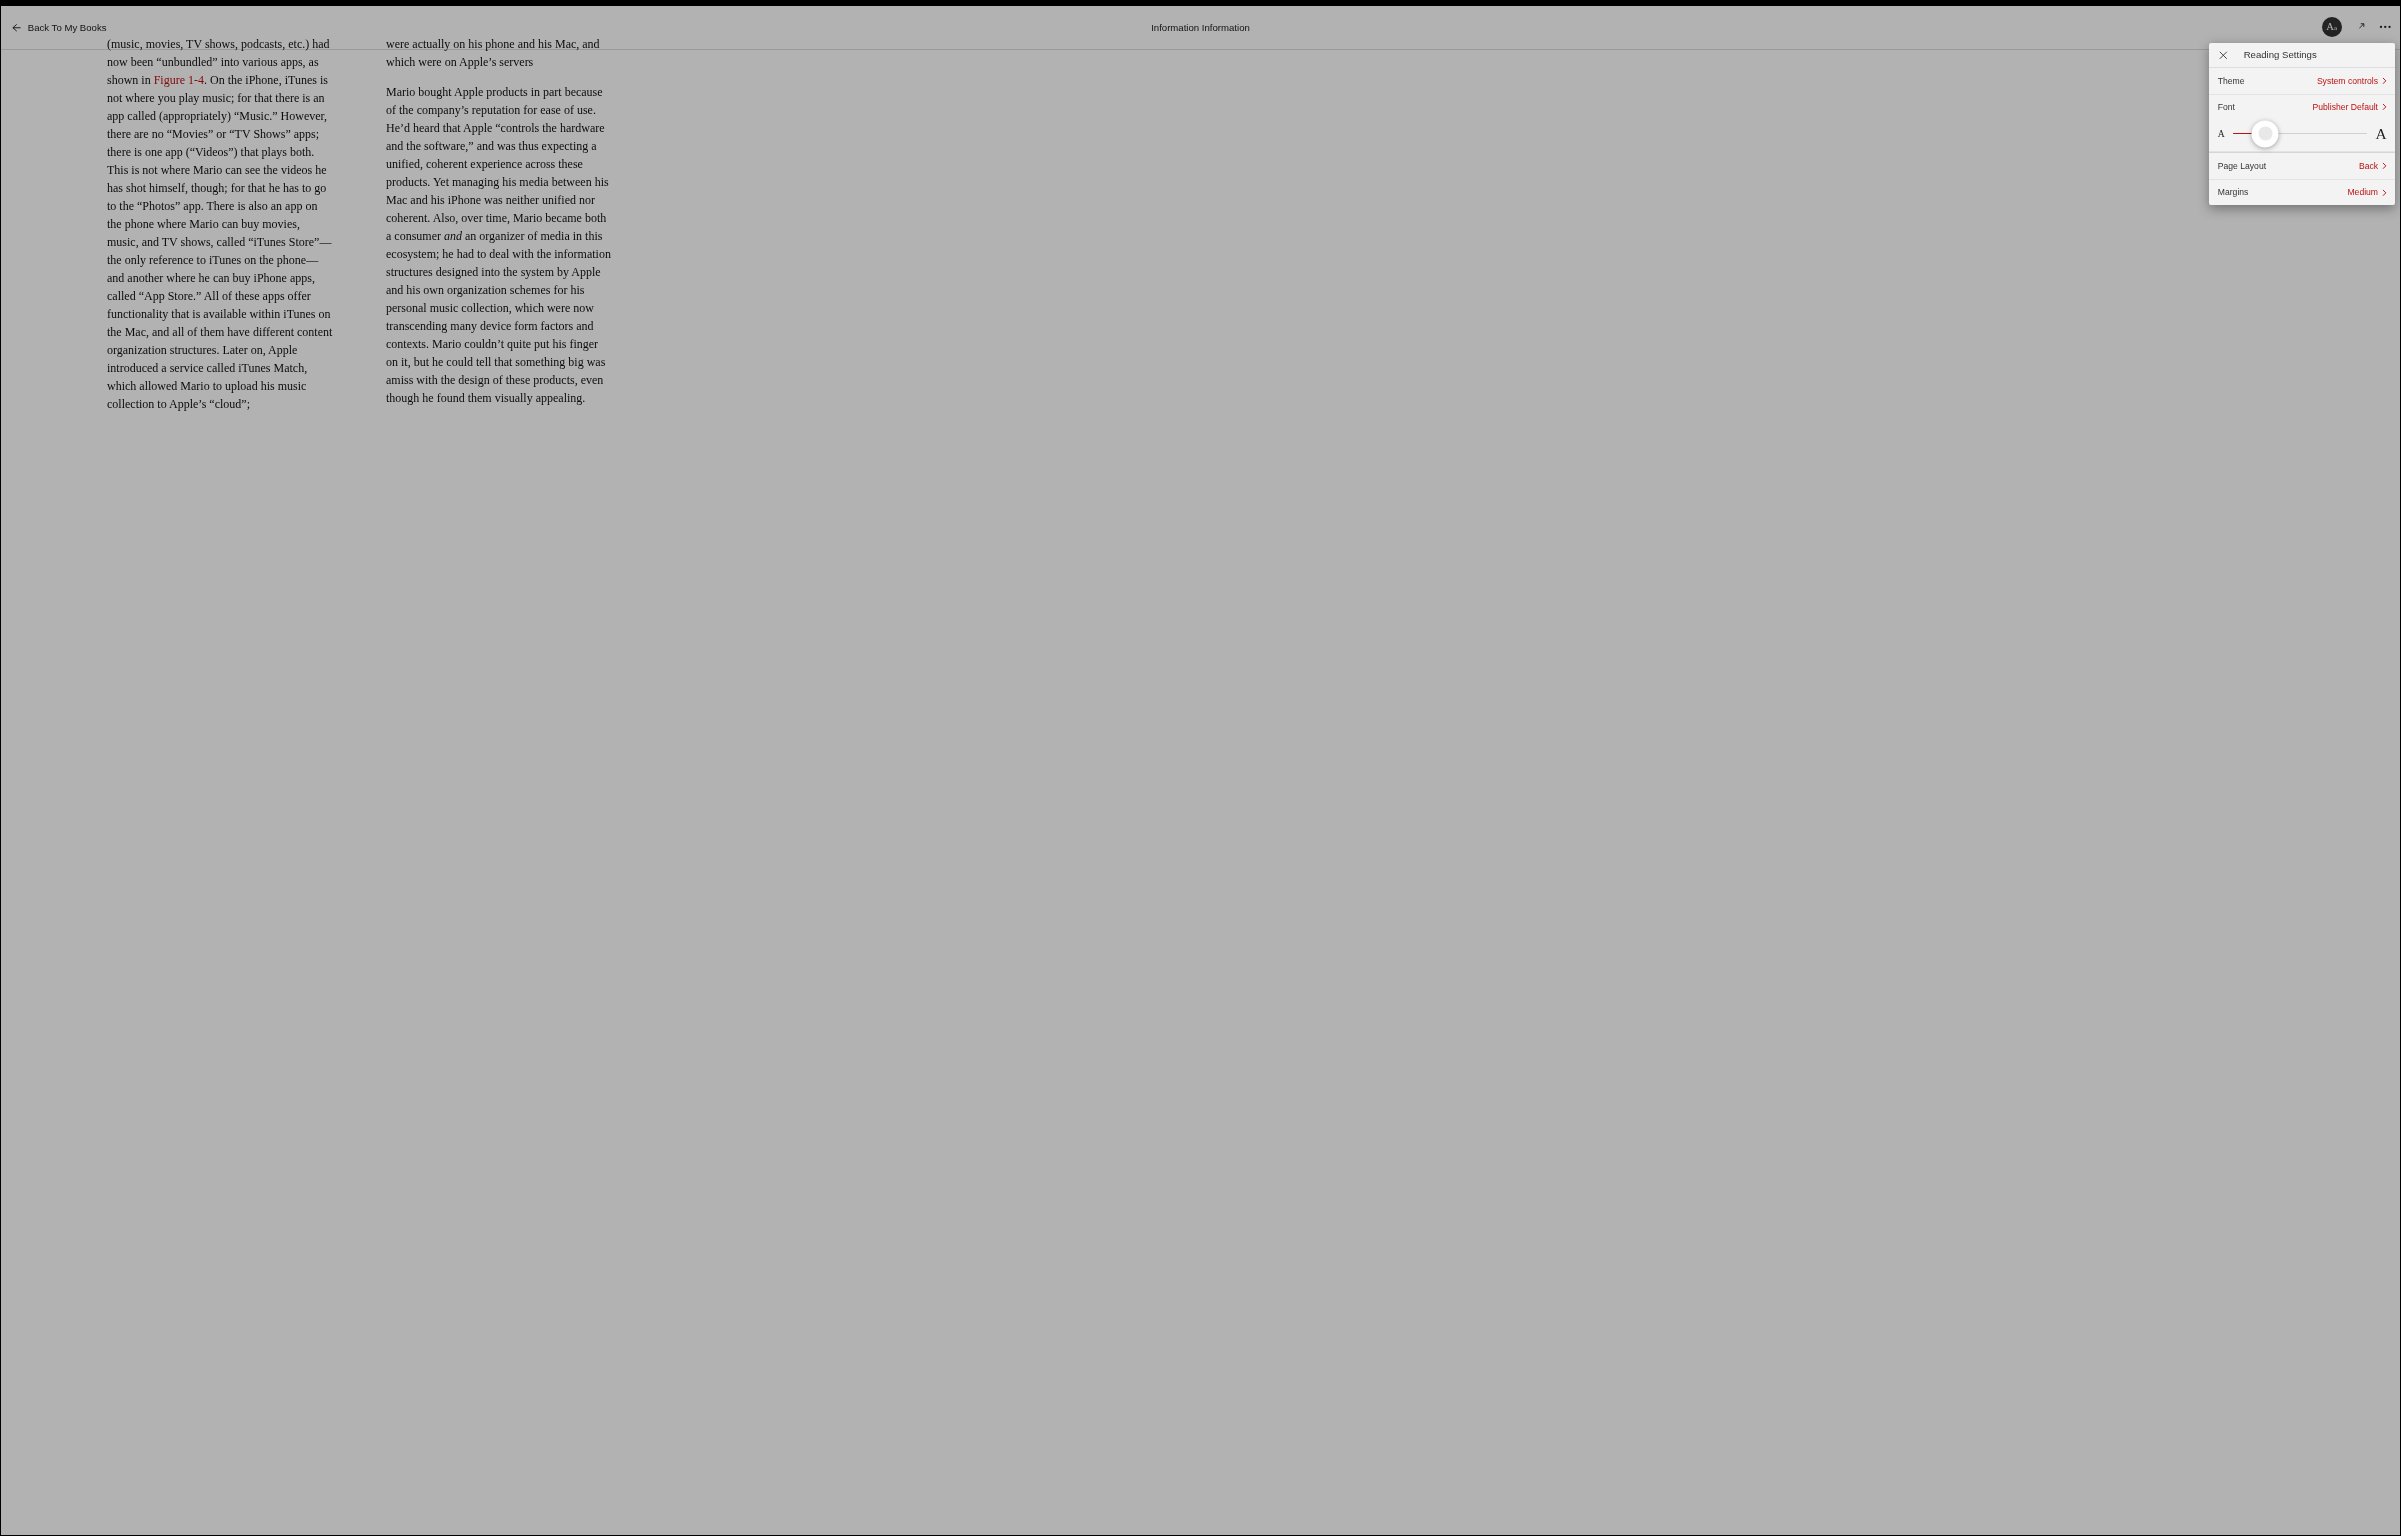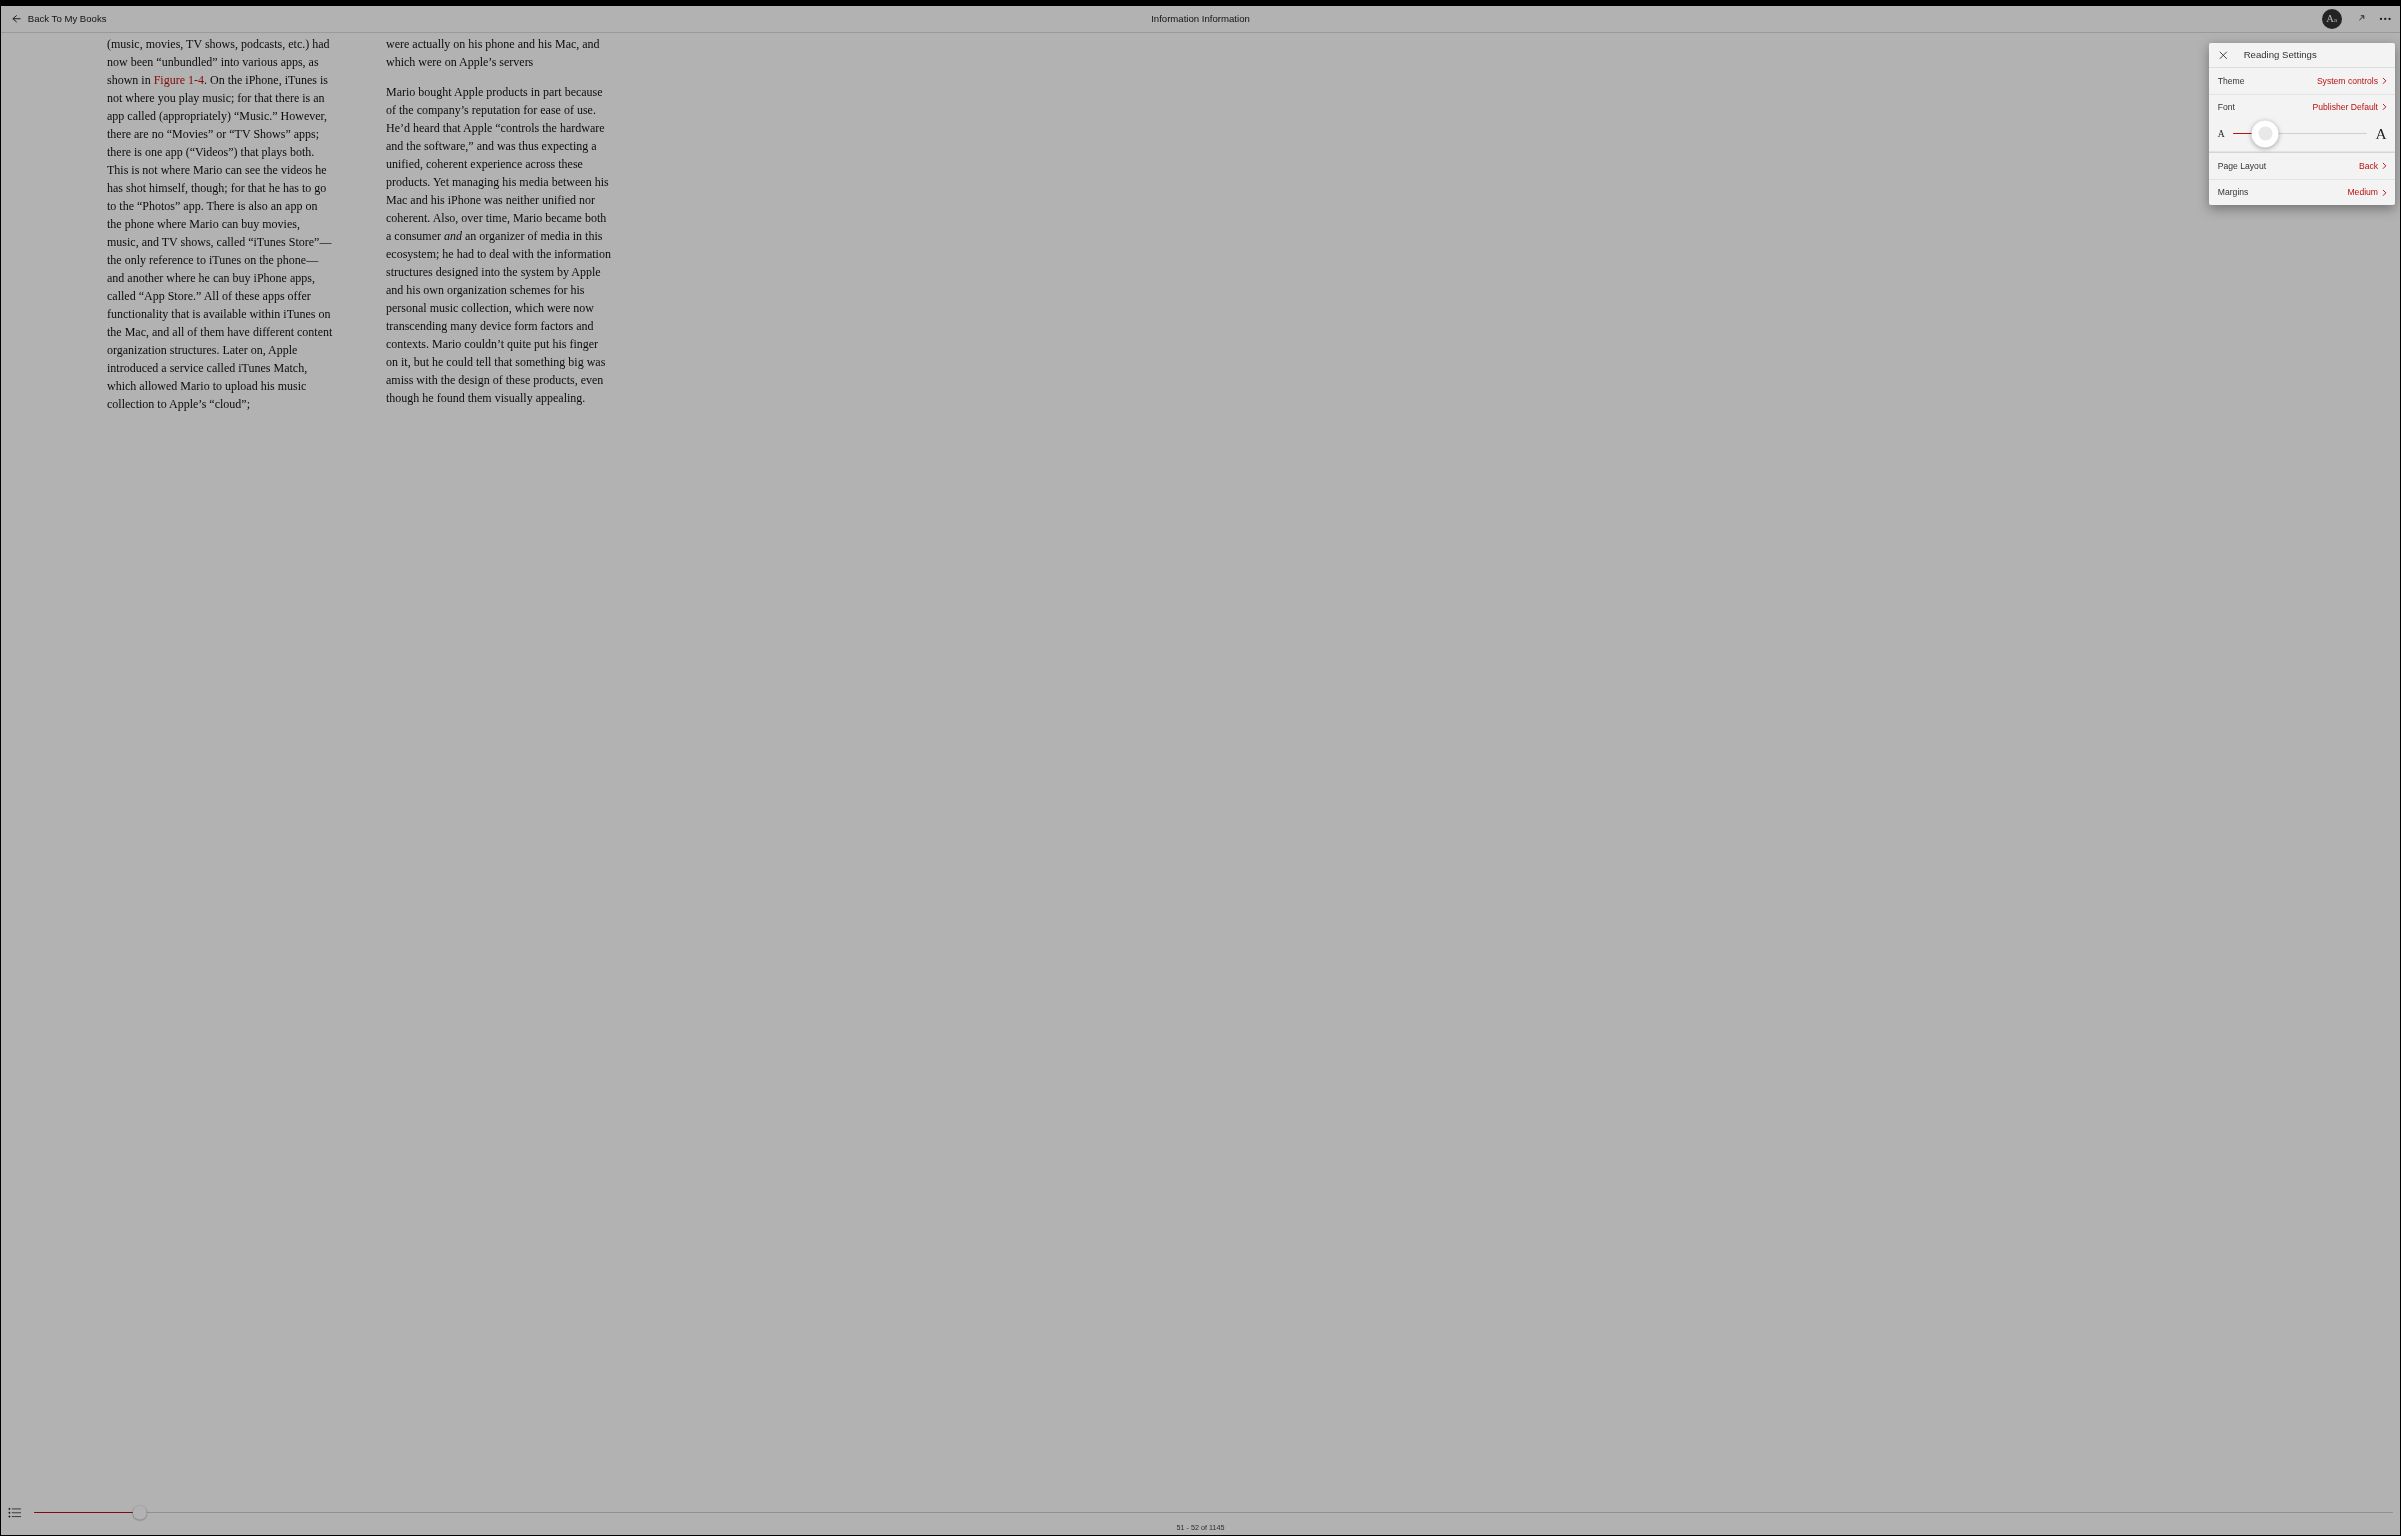--- a/index.html
+++ b/index.html
@@ -21,21 +21,21 @@
     position: absolute;
     inset: 0;
     background: rgba(0,0,0,0.30);
     pointer-events: none;
     z-index: 5;
   }
   .topbar {
     display: flex;
     align-items: center;
     justify-content: space-between;
-    height: 27px;
+    height: 44px;
     padding: 0 8.6px;
     border-bottom: 0.5px solid #ddd;
     font-family: -apple-system, "Segoe UI", Verdana, sans-serif;
     color: #222;
     text-align: right;
   }
   .topbar .left {
     display: flex;
     align-items: center;
     gap: 6.7px;
@@ -246,39 +246,20 @@
       </p>
     </div>
     <div class="column">
       <p>were actually on his phone and his Mac, and which were on Apple’s servers</p>
       <p class="para2">
         <span>Mario bought Apple products in part because of the company’s reputation for ease of use. He’d heard that Apple “controls the hardware and the software,” and was thus expecting a unified, coherent experience across these products. Yet managing his media between his Mac and his iPhone was neither unified nor coherent. Also, over time, Mario became both a consumer </span><em>and</em><span> an organizer of media in this ecosystem; he had to deal with the information structures designed into the system by Apple and his own organization schemes for his personal music collection, which were now transcending many device form factors and contexts. Mario couldn’t quite put his finger on it, but he could tell that something big was amiss with the design of these products, even though he found them visually appealing.</span>
       </p>
     </div>
   </div>
 
-  <div class="bottombar">
-    <div class="progress-row">
-      <span class="icon-btn">
-        <svg class="toc-icon" viewBox="0 0 28 24" stroke="#222" stroke-width="1.6">
-          <circle cx="3" cy="4" r="1.3" fill="#222"></circle>
-          <line x1="8" y1="4" x2="28" y2="4"></line>
-          <circle cx="3" cy="12" r="1.3" fill="#222"></circle>
-          <line x1="8" y1="12" x2="28" y2="12"></line>
-          <circle cx="3" cy="20" r="1.3" fill="#222"></circle>
-          <line x1="8" y1="20" x2="28" y2="20"></line>
-        </svg>
-      </span>
-      <div class="progress-track">
-        <div class="progress-fill" id="prog-fill" style="width: 4.5%;"></div>
-        <div class="progress-thumb" id="prog-thumb" style="left: 4.5%;"></div>
-      </div>
-    </div>
-    <div class="page-indicator">51 - 52 of 1145</div>
-  </div>
 
   <div class="scrim"></div>
 
   <div class="popover">
     <div class="popover-header">
       <span class="icon-btn">
         <svg width="10.6" height="10.6" viewBox="0 0 24 24" stroke="#333" stroke-width="2">
           <path d="M4 4 L20 20 M20 4 L4 20"></path>
         </svg>
       </span>

